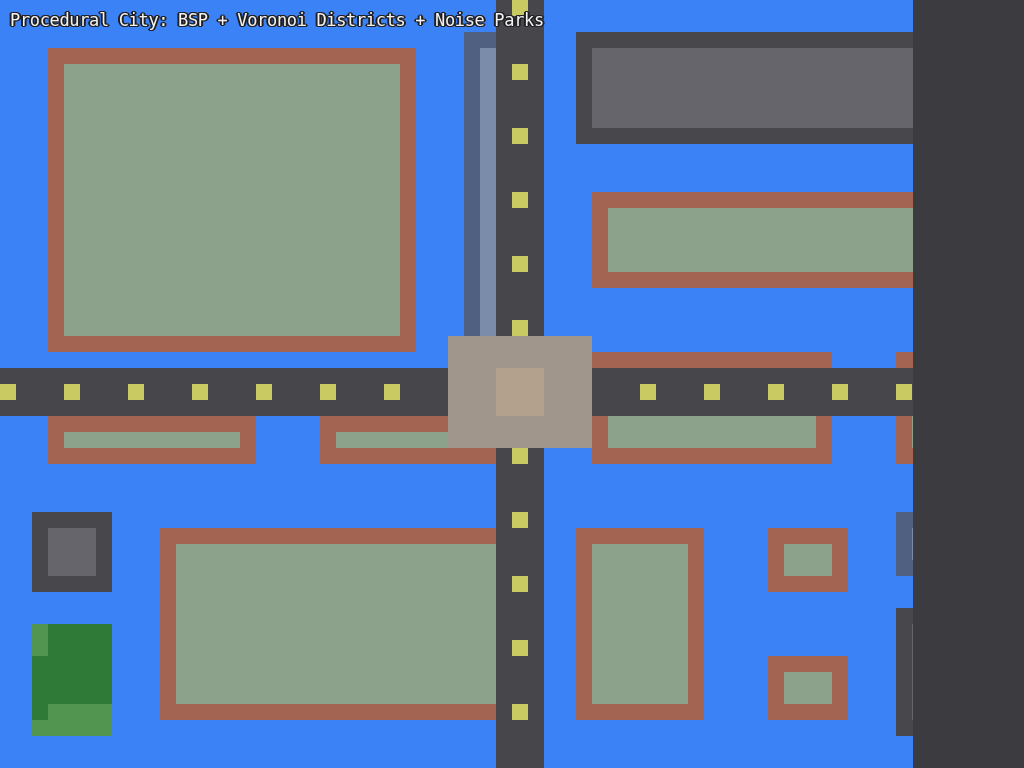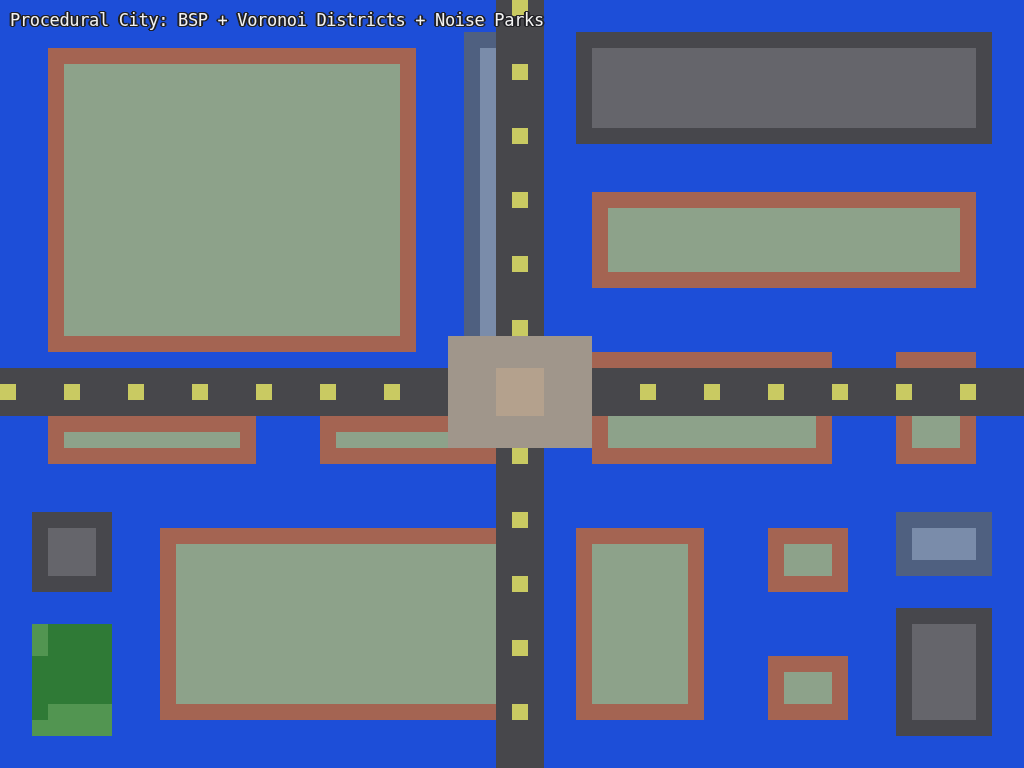--- a/index.html
+++ b/index.html
@@ -16,21 +16,21 @@
     z-index: 10;
     font-size: 17px;
     letter-spacing: -0.35px;
     white-space: pre;
     font-weight: normal;
   }
 </style>
 </head>
 <body>
 
-<div id="canvas" style="width: 1024px; height: 768px; background: #1d4ed8;">
+<div id="canvas" style="width: 913px; height: 768px; background: #3b82f6;">
   <div class="r" style="left: 496px; top: 0px; width: 48px; height: 768px; background: rgb(71, 71, 75);"></div>
     <div class="r" style="left: 0px; top: 368px; width: 1024px; height: 48px; background: rgb(71, 71, 75);"></div>
     <div class="r" style="left: 512px; top: 0px; width: 16px; height: 16px; background: rgb(201, 202, 98);"></div>
     <div class="r" style="left: 512px; top: 64px; width: 16px; height: 16px; background: rgb(201, 202, 98);"></div>
     <div class="r" style="left: 512px; top: 128px; width: 16px; height: 16px; background: rgb(201, 202, 98);"></div>
     <div class="r" style="left: 512px; top: 192px; width: 16px; height: 16px; background: rgb(201, 202, 98);"></div>
     <div class="r" style="left: 512px; top: 256px; width: 16px; height: 16px; background: rgb(201, 202, 98);"></div>
     <div class="r" style="left: 512px; top: 320px; width: 16px; height: 16px; background: rgb(201, 202, 98);"></div>
     <div class="r" style="left: 512px; top: 384px; width: 16px; height: 16px; background: rgb(201, 202, 98);"></div>
     <div class="r" style="left: 512px; top: 448px; width: 16px; height: 16px; background: rgb(201, 202, 98);"></div>

